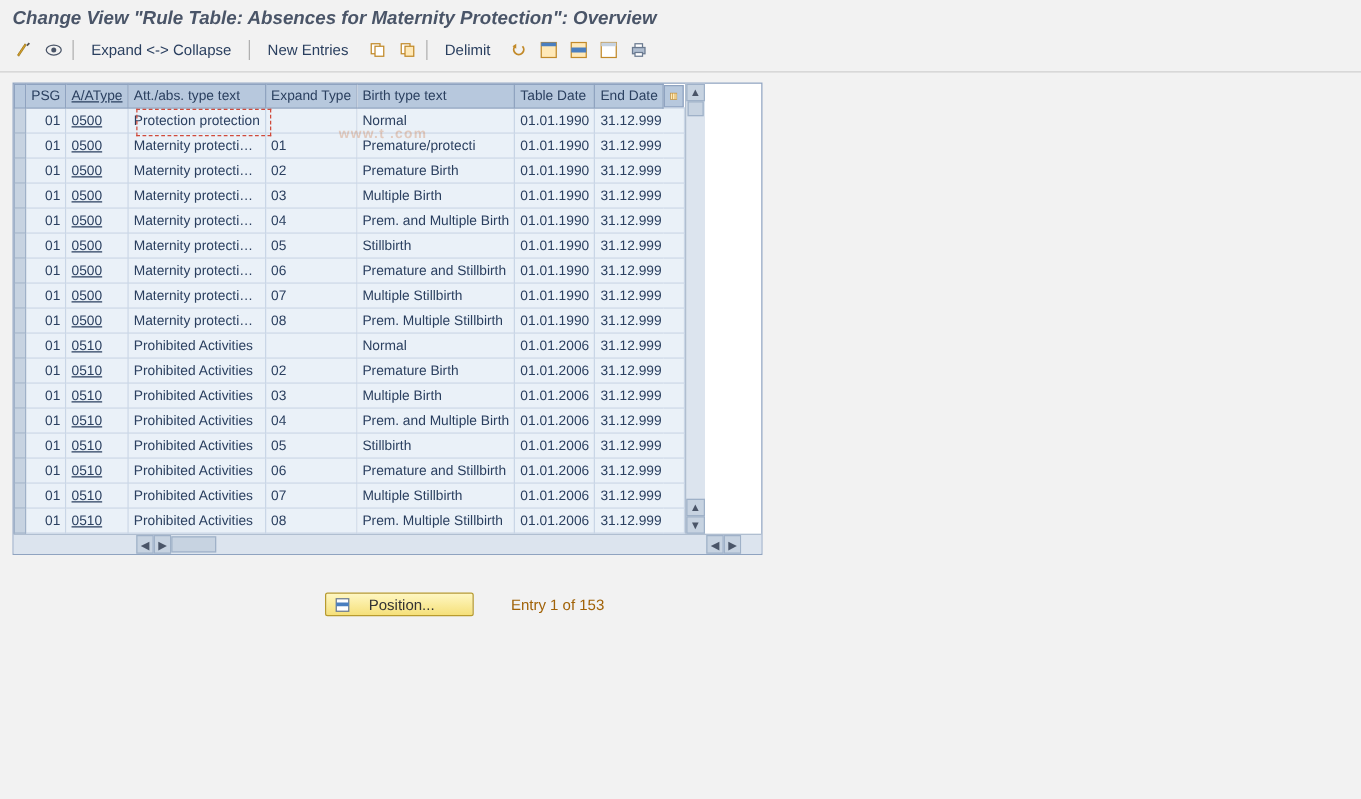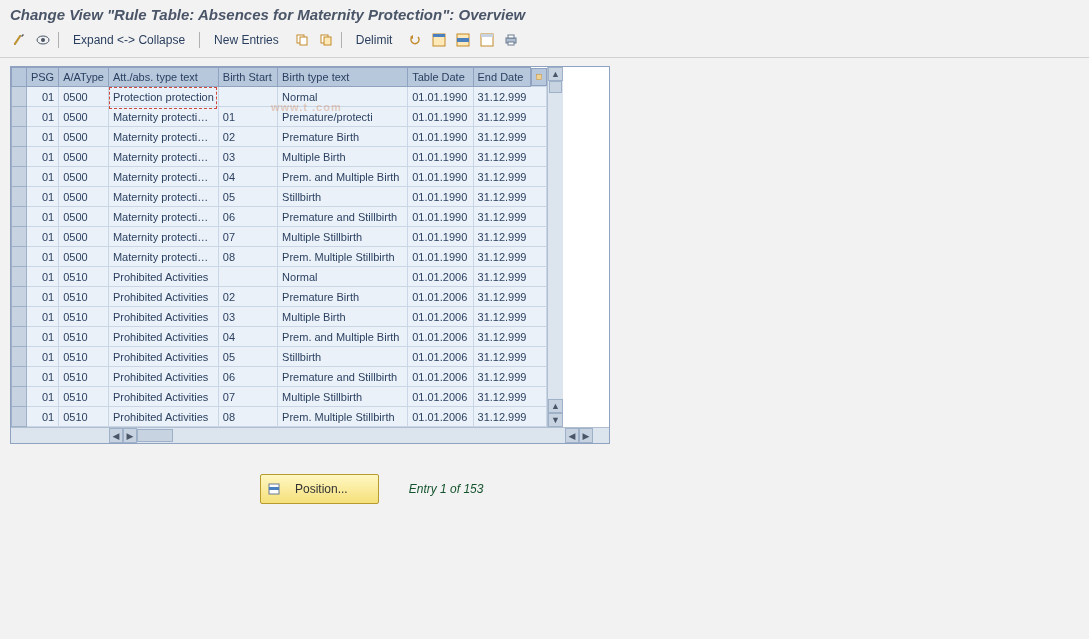--- a/index.html
+++ b/index.html
@@ -75,21 +75,21 @@
     color: #2a3f5f;
     white-space: nowrap;
     overflow: hidden;
   }
   td.sel {
     background: #c7d3e1;
     border: 1px solid #9fb1c8;
     width: 18px;
   }
   .col-psg { width: 28px; text-align: right;}
-  .col-atype { width: 48px; }
+  .col-atype { width: 48px; text-decoration: underline; }
   .col-atext { width: 106px; margin-top: 19px; }
   .col-btype { width: 60px; }
   .col-btext { width: 132px; }
   .col-start { width: 66px; }
   .col-end { width: 58px; }
   .corner-icon {
     width:16px; background:#b7c8dd; border:1px solid #8fa3c0;
     display:flex;align-items:center;justify-content:center;
   }
   .vscroll {
@@ -136,29 +136,29 @@
   .footer-row {
     display:flex; align-items:center; gap:30px;
     margin: 30px 0 0 260px;
   }
   .pos-btn {
     display:flex; align-items:center;
     background: linear-gradient(#fff7c2,#f5e07a);
     border:1px solid #b89b2e;
     border-radius:2px;
     padding: 2px 30px 2px 6px;
-    height: 30px;
+    height: 19px;
     cursor:pointer;
     gap:14px;
     color:#333;
   }
   .pos-btn .pi {
     width:14px;height:14px;display:flex;align-items:center;justify-content:center;
   }
-  .entry-text { color:#14532d;font-style:italic; }
+  .entry-text { color:#a16207; }
   .watermark {
     position:absolute;
     left: 260px; top: 34px;
     font-size: 11px; font-weight: bold;
     color: rgba(200,100,40,0.28);
     letter-spacing: 1px;
     pointer-events:none;
   }
   .sel-outline {
     position:absolute;
@@ -238,21 +238,21 @@
 <div class="grid-wrap">
   <div class="watermark">www.t            .com</div>
   <div class="grid-inner">
     <table>
       <thead>
         <tr>
           <th class="sel"></th>
           <th class="col-psg">PSG</th>
           <th class="col-atype">A/AType</th>
           <th class="col-atext">Att./abs. type text</th>
-          <th class="col-btype">Birth Start</th>
+          <th class="col-btype">Expand Type</th>
           <th class="col-btext">Birth type text</th>
           <th class="col-start">Table Date</th>
           <th class="col-end">End Date</th>
           <th class="corner-icon">
             <svg width="12" height="12" viewBox="0 0 12 12">
                 <rect x="1" y="1" width="10" height="10" fill="#ffe9b8" stroke="#c28a2a"></rect>
                 <line x1="4" y1="1" x2="4" y2="11" stroke="#c28a2a"></line>
                 <line x1="8" y1="1" x2="8" y2="11" stroke="#c28a2a"></line>
               </svg>
           </th>

